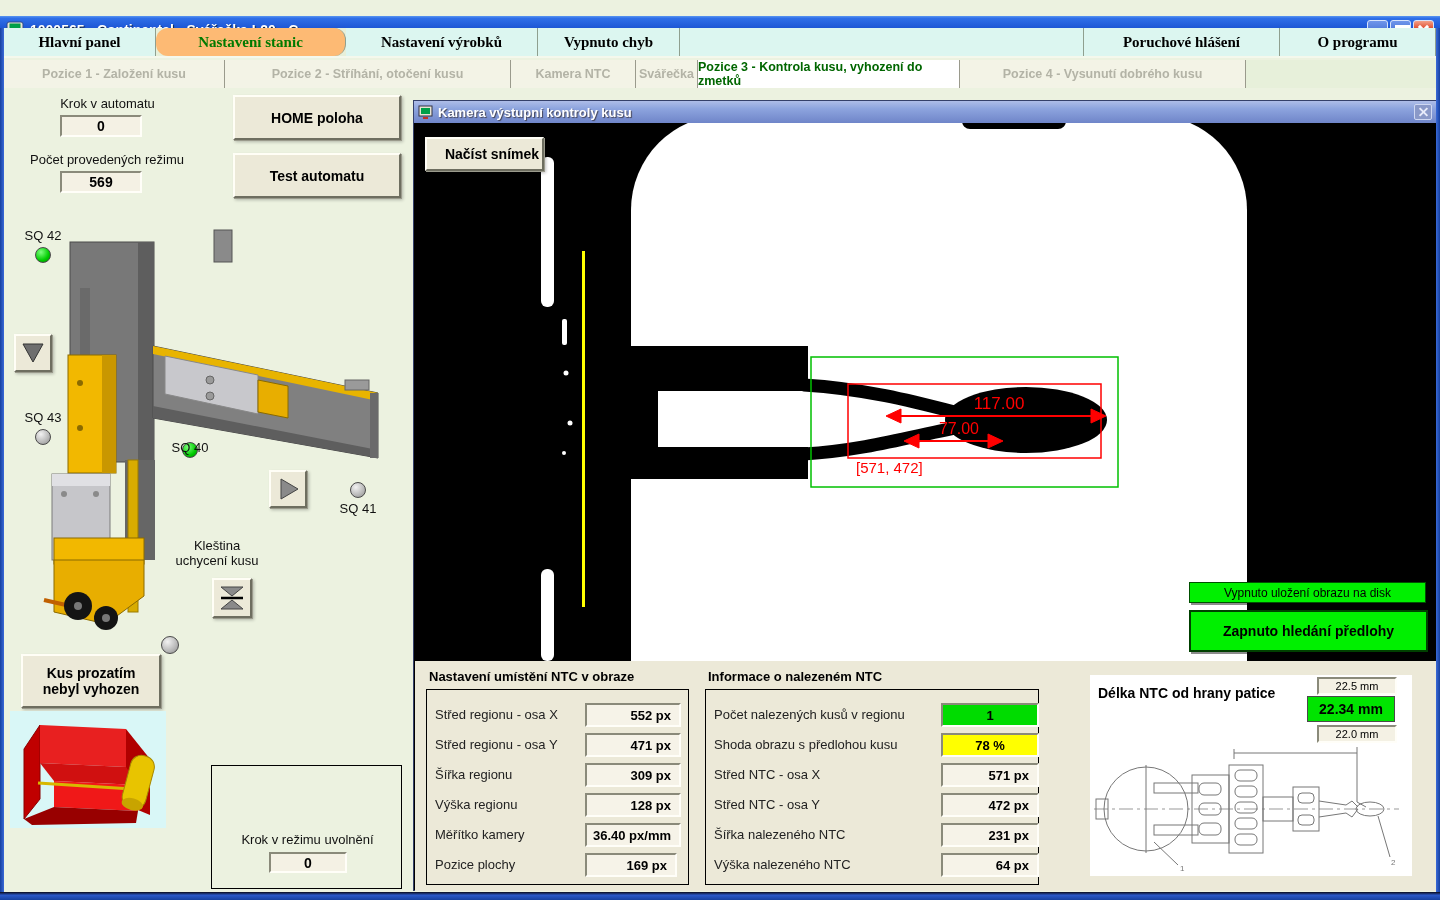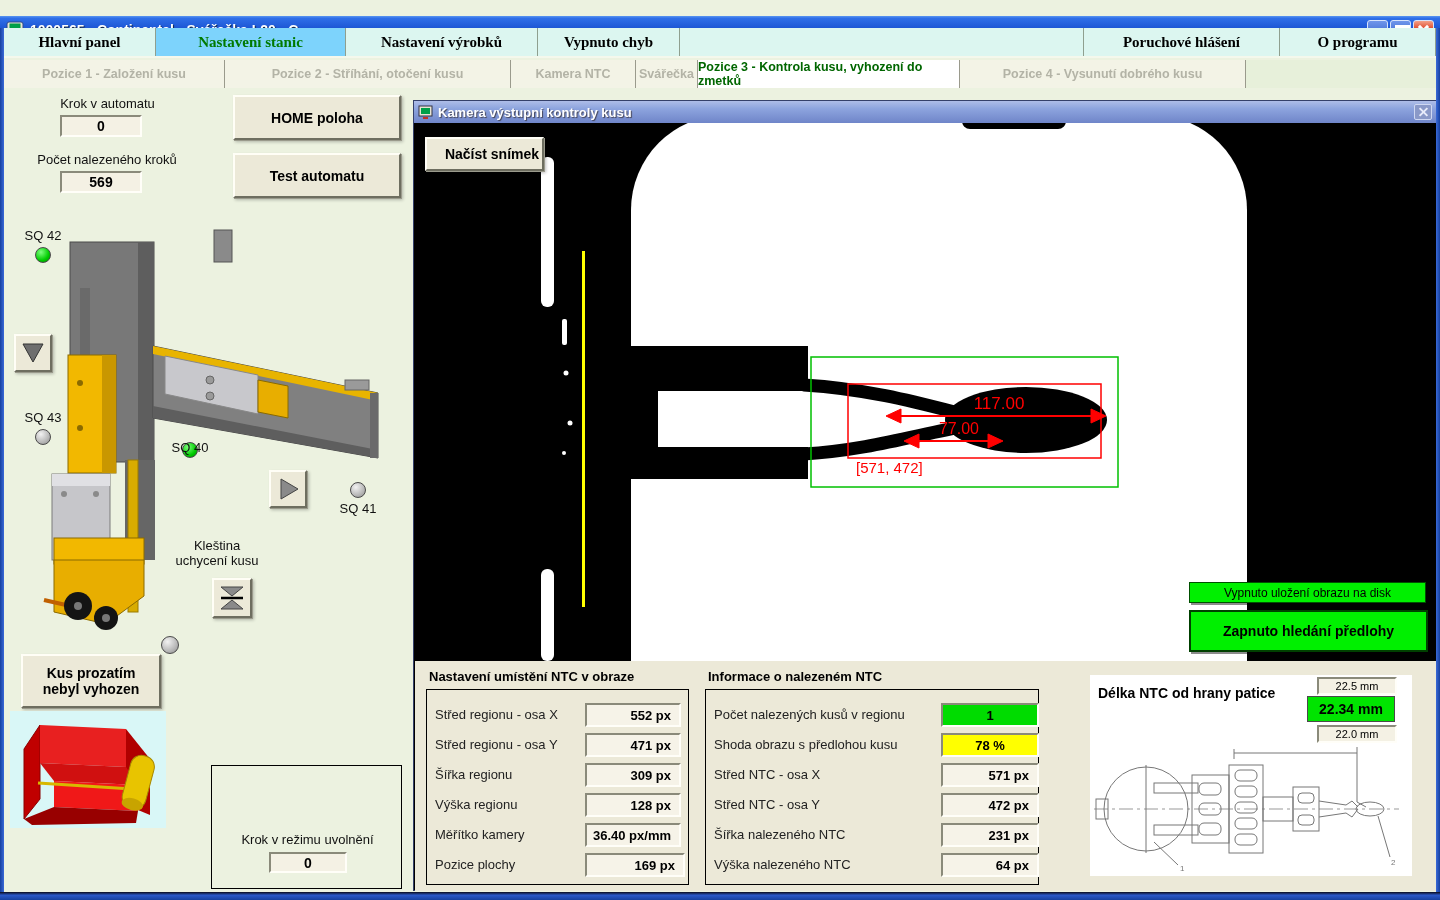--- a/index.html
+++ b/index.html
@@ -28,21 +28,21 @@
   .winbtn.close::after { transform:rotate(-45deg); }
   .frame-l { left:0; top:28px; bottom:0; width:4px; background:linear-gradient(90deg,#16409f,#3a6ad8); z-index:50; }
   .frame-r { right:0; top:28px; bottom:0; width:4px; background:linear-gradient(90deg,#3a6ad8,#16409f); z-index:50; }
   .frame-b { left:0; bottom:0; width:1440px; height:8px; background:linear-gradient(180deg,#0a0a1a,#2a58c8 40%,#16409f); z-index:50; }
 
   
   .tabrow1 { left:4px; top:28px; width:1432px; height:30px; background:#e7f0da; display:flex; border-bottom:2px solid #f4f8ec;font-family:Liberation Serif, serif; }
   .tabrow2 { left:4px; top:60px; width:1432px; height:28px; background:#e7f0da; display:flex; }
   .tab { display:flex; align-items:center; justify-content:center; font-weight:bold; cursor:default; }
   .tabrow1 .tab { font-size:15px; background:#dcf6f0; color:#000; border-right:1px solid #8f9f8f; }
-  .tabrow1 .tab.active { background:#7dd3fc; color:#007a00; }
+  .tabrow1 .tab.active { background:#fdba74; color:#007a00;border-radius:12px; }
   .tabrow1 .spacer { flex:1; background:#dcf6f0; border-right:1px solid #8f9f8f; }
   .tabrow2 .tab { font-size:12.5px; background:#f3f3e6; color:#b3b3a6; border-right:1px solid #9a9a8c; }
   .tabrow2 .tab.active { background:#ffffff; color:#006600; }
   .tabrow2 .spacer { flex:1; background:#e7f0da; }
 
   
   .lbl { font-size:13px; color:#111; text-align:center; }
   .valbox {
     background:#f4f1e4; border:2px solid; border-color:#8a8a7a #fffef8 #fffef8 #8a8a7a;
     font-weight:bold; font-size:14px; display:flex; align-items:center; justify-content:center;
@@ -122,21 +122,21 @@
     <div class="tab" style="width:125px">Kamera NTC</div>
     <div class="tab" style="width:62px">Svářečka</div>
     <div class="tab active" style="width:262px">Pozice 3 - Kontrola kusu, vyhození do zmetků</div>
     <div class="tab" style="width:286px">Pozice 4 - Vysunutí dobrého kusu</div>
     <div class="spacer"></div>
   </div>
 
   <div class="abs lbl" style="left:25px; top:96px; width:165px;">Krok v automatu</div>
   <div class="abs valbox" style="left:60px; top:115px; width:82px; height:22px;">0</div>
 
-  <div class="abs lbl" style="left:12px; top:152px; width:190px;">Počet nalezeného kroků</div>
+  <div class="abs lbl" style="left:12px; top:152px; width:190px;">Počet provedených režimu</div>
   <div class="abs valbox" style="left:60px; top:171px; width:82px; height:22px;">569</div>
 
   <div class="abs btn3d" style="left:233px; top:95px; width:168px; height:45px;">HOME poloha</div>
   <div class="abs btn3d" style="left:233px; top:153px; width:168px; height:45px;">Test automatu</div>
 
   <svg class="abs" style="left:40px; top:228px;" width="360" height="435" viewBox="0 0 360 435">
 
     <rect x="174" y="2" width="18" height="32" fill="#8a8a8a" stroke="#555"></rect>
     <rect x="30" y="14" width="84" height="220" fill="#787878" stroke="#4a4a4a"></rect>
     <rect x="98" y="14" width="16" height="220" fill="#5e5e5e"></rect>
@@ -298,21 +298,21 @@
         <div class="abs fieldbox" style="left:158px; top:13px; width:96px; height:24px;">552 px</div>
         <div class="abs rowlbl" style="left:8px; top:43px;">Střed regionu - osa Y</div>
         <div class="abs fieldbox" style="left:158px; top:43px; width:96px; height:24px;">471 px</div>
         <div class="abs rowlbl" style="left:8px; top:73px;">Šířka regionu</div>
         <div class="abs fieldbox" style="left:158px; top:73px; width:96px; height:24px;">309 px</div>
         <div class="abs rowlbl" style="left:8px; top:103px;">Výška regionu</div>
         <div class="abs fieldbox" style="left:158px; top:103px; width:96px; height:24px;">128 px</div>
         <div class="abs rowlbl" style="left:8px; top:133px;">Měřítko kamery</div>
         <div class="abs fieldbox" style="left:158px; top:133px; width:96px; height:24px;">36.40 px/mm</div>
         <div class="abs rowlbl" style="left:8px; top:163px;">Pozice plochy</div>
-        <div class="abs fieldbox" style="left:158px; top:163px; width:100px; height:24px;">169 px</div>
+        <div class="abs fieldbox" style="left:158px; top:163px; width:92px; height:24px;">169 px</div>
       </div>
 
       <div class="abs grouptitle" style="left:293px; top:8px;">Informace o nalezeném NTC</div>
       <div class="abs groupbox" style="left:290px; top:28px; width:334px; height:196px;">
         <div class="abs rowlbl" style="left:8px; top:13px;">Počet nalezených kusů v regionu</div>
         <div class="abs fieldbox status ok" style="left:235px; top:13px; width:98px; height:24px;">1</div>
         <div class="abs rowlbl" style="left:8px; top:43px;">Shoda obrazu s předlohou kusu</div>
         <div class="abs fieldbox status warn" style="left:235px; top:43px; width:98px; height:24px;">78 %</div>
         <div class="abs rowlbl" style="left:8px; top:73px;">Střed NTC - osa X</div>
         <div class="abs fieldbox" style="left:235px; top:73px; width:98px; height:24px;">571 px</div>

